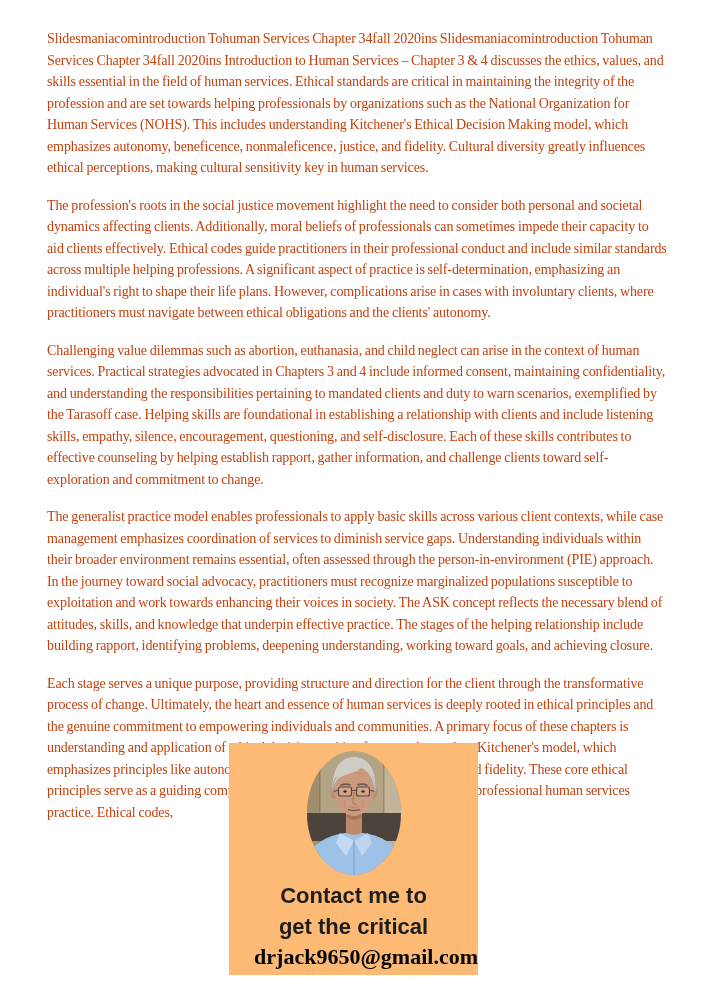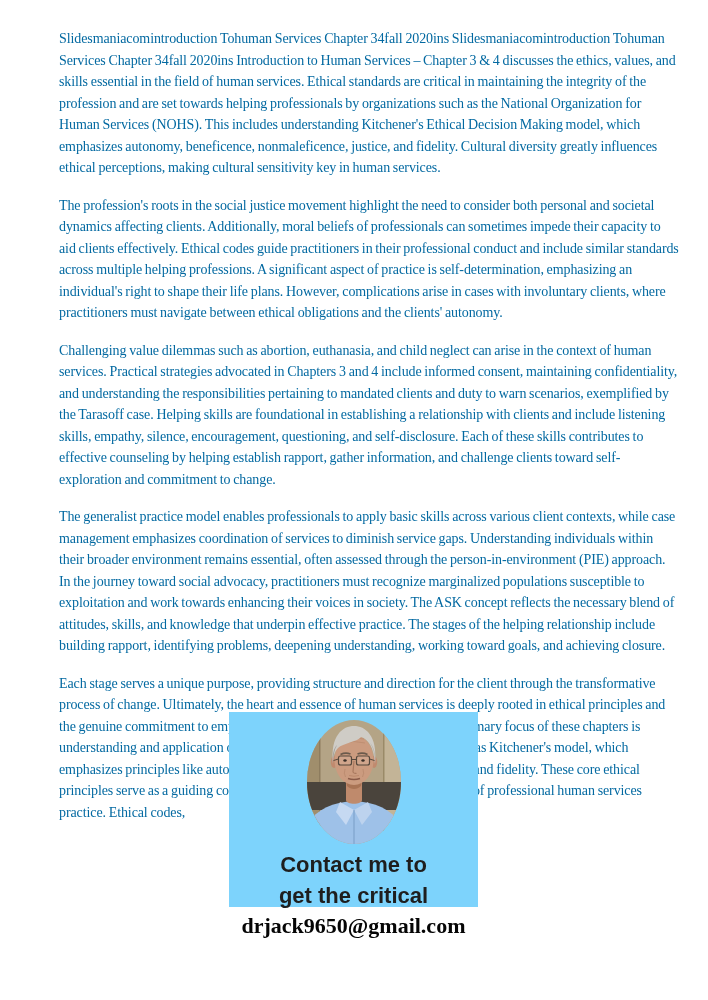--- a/index.html
+++ b/index.html
@@ -7,35 +7,34 @@
     width: 708px; height: 1000px;
     background: #ffffff;
     position: relative;
     overflow: hidden;
     font-family: "Liberation Serif", serif;
   }
   .doc {
     position: absolute;
     left: 47px; top: 28px;
     width: 620px;
-    color: #0369a1;
+    color: #c2410c;
     font-size: 14px;
     line-height: 21.5px;
     letter-spacing: -0.1px;
     word-spacing: -0.6px;
     text-align: left;
-    margin-left: 12px;
   }
   .doc p { margin: 0 0 16px 0; }
 
   .promo-card {
     position: absolute;
-    left: 229px; top: 712px;
-    width: 249px; height: 195px;
-    background: #7dd3fc;
+    left: 229px; top: 743px;
+    width: 249px; height: 232px;
+    background: #fdba74;
     text-align: center;
     z-index: 5;
     cursor: pointer;
   }
   .portrait-wrap {
     width: 94px; height: 124px;
     margin: 8px auto 0 auto;
   }
   .portrait-wrap svg { display: block; }
   .promo-heading {
@@ -46,20 +45,21 @@
     line-height: 31px;
     color: #1e1e1e;
   }
   .promo-email {
     margin-top: 2px;
     font-family: "Liberation Serif", serif;
     font-weight: bold;
     font-size: 22px;
     line-height: 26px;
     color: #050505;
+    text-align: right;
   }
 </style>
 </head>
 <body>
 
 <div class="doc">
   <p>Slidesmaniacomintroduction Tohuman Services Chapter 34fall 2020ins Slidesmaniacomintroduction Tohuman Services Chapter 34fall 2020ins Introduction to Human Services – Chapter 3 &amp; 4 discusses the ethics, values, and skills essential in the field of human services. Ethical standards are critical in maintaining the integrity of the profession and are set towards helping professionals by organizations such as the National Organization for Human Services (NOHS). This includes understanding Kitchener's Ethical Decision Making model, which emphasizes autonomy, beneficence, nonmaleficence, justice, and fidelity. Cultural diversity greatly influences ethical perceptions, making cultural sensitivity key in human services.</p>
   <p>The profession's roots in the social justice movement highlight the need to consider both personal and societal dynamics affecting clients. Additionally, moral beliefs of professionals can sometimes impede their capacity to aid clients effectively. Ethical codes guide practitioners in their professional conduct and include similar standards across multiple helping professions. A significant aspect of practice is self-determination, emphasizing an individual's right to shape their life plans. However, complications arise in cases with involuntary clients, where practitioners must navigate between ethical obligations and the clients' autonomy.</p>
   <p>Challenging value dilemmas such as abortion, euthanasia, and child neglect can arise in the context of human services. Practical strategies advocated in Chapters 3 and 4 include informed consent, maintaining confidentiality, and understanding the responsibilities pertaining to mandated clients and duty to warn scenarios, exemplified by the Tarasoff case. Helping skills are foundational in establishing a relationship with clients and include listening skills, empathy, silence, encouragement, questioning, and self-disclosure. Each of these skills contributes to effective counseling by helping establish rapport, gather information, and challenge clients toward self-exploration and commitment to change.</p>
   <p>The generalist practice model enables professionals to apply basic skills across various client contexts, while case management emphasizes coordination of services to diminish service gaps. Understanding individuals within their broader environment remains essential, often assessed through the person-in-environment (PIE) approach. In the journey toward social advocacy, practitioners must recognize marginalized populations susceptible to exploitation and work towards enhancing their voices in society. The ASK concept reflects the necessary blend of attitudes, skills, and knowledge that underpin effective practice. The stages of the helping relationship include building rapport, identifying problems, deepening understanding, working toward goals, and achieving closure.</p>

